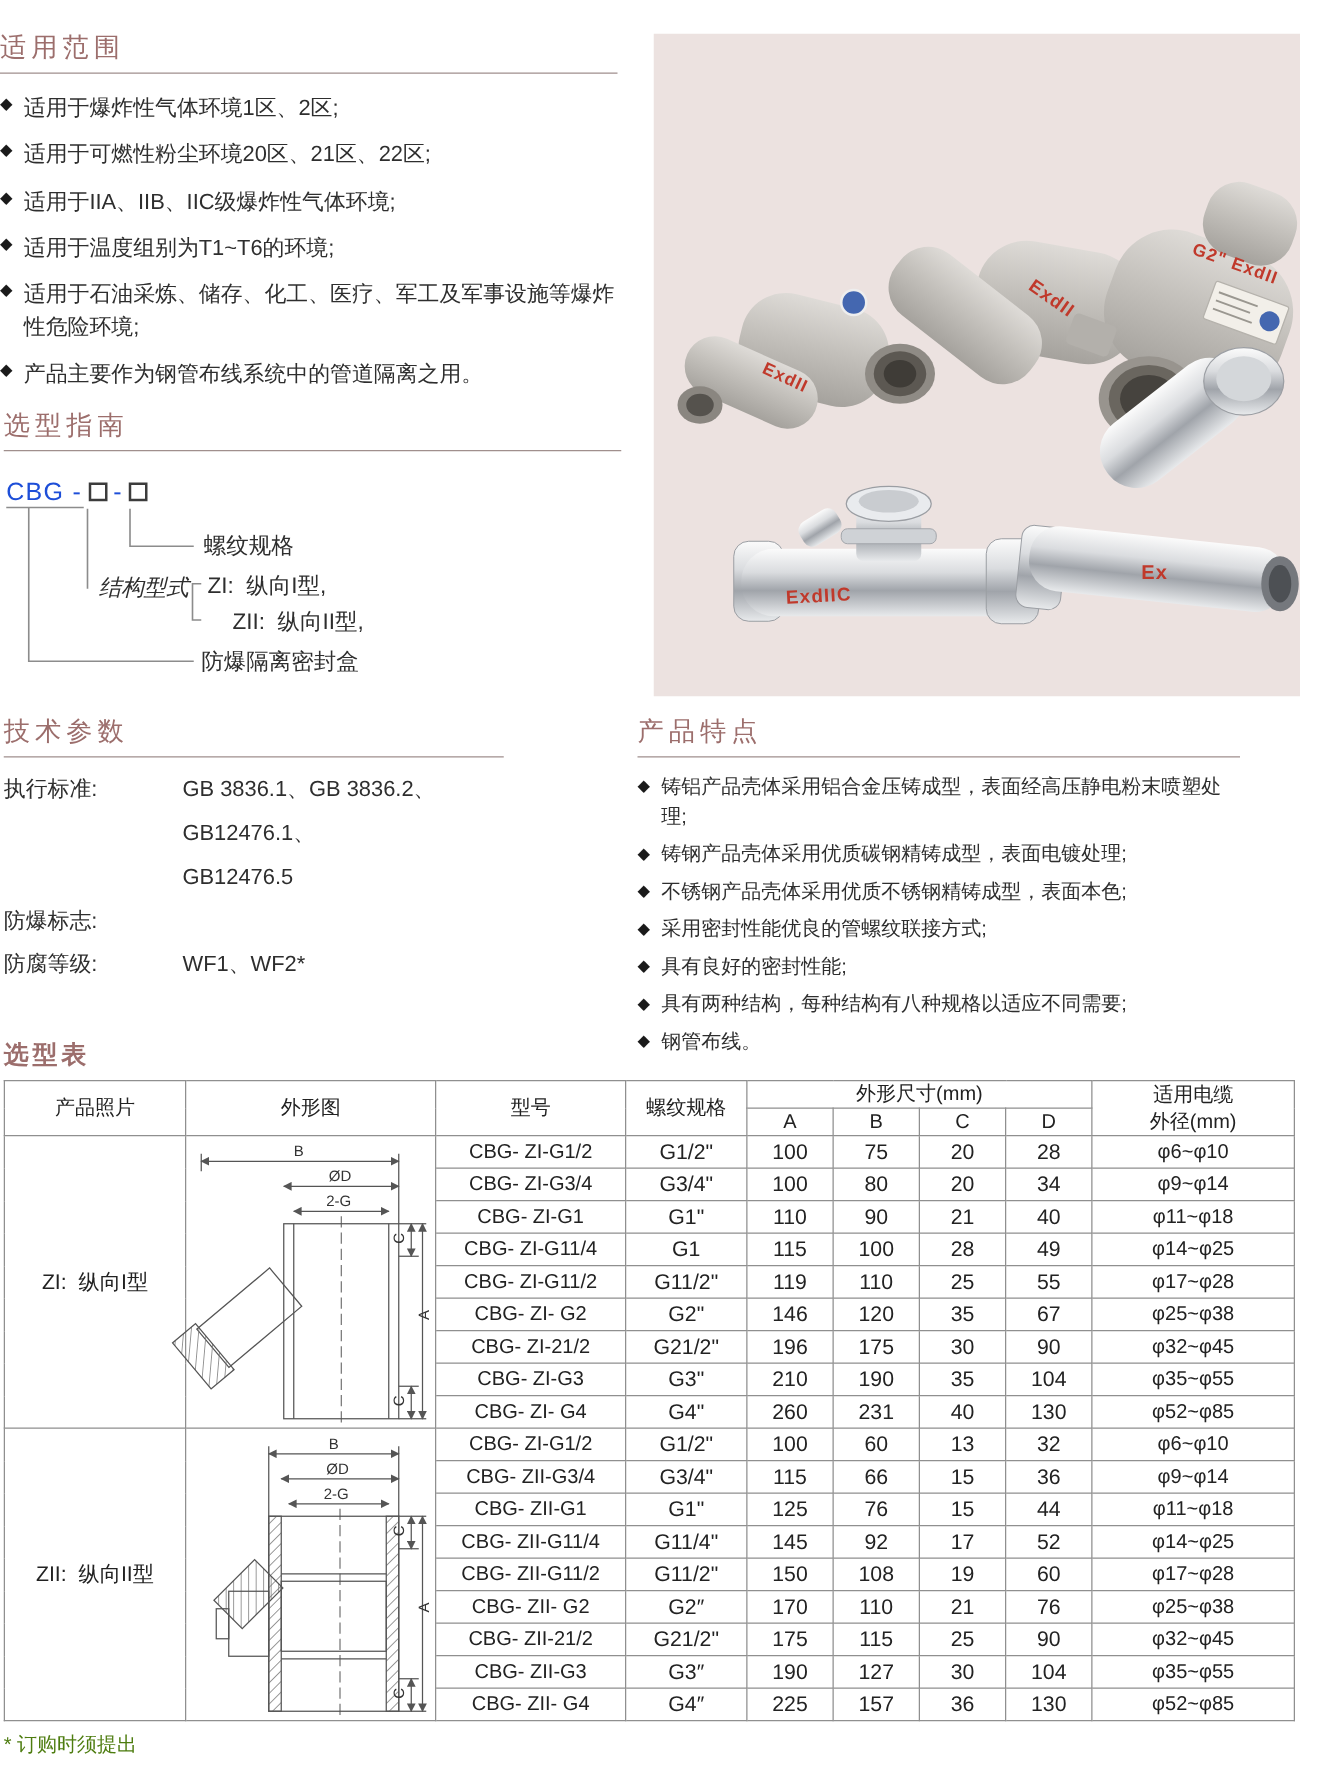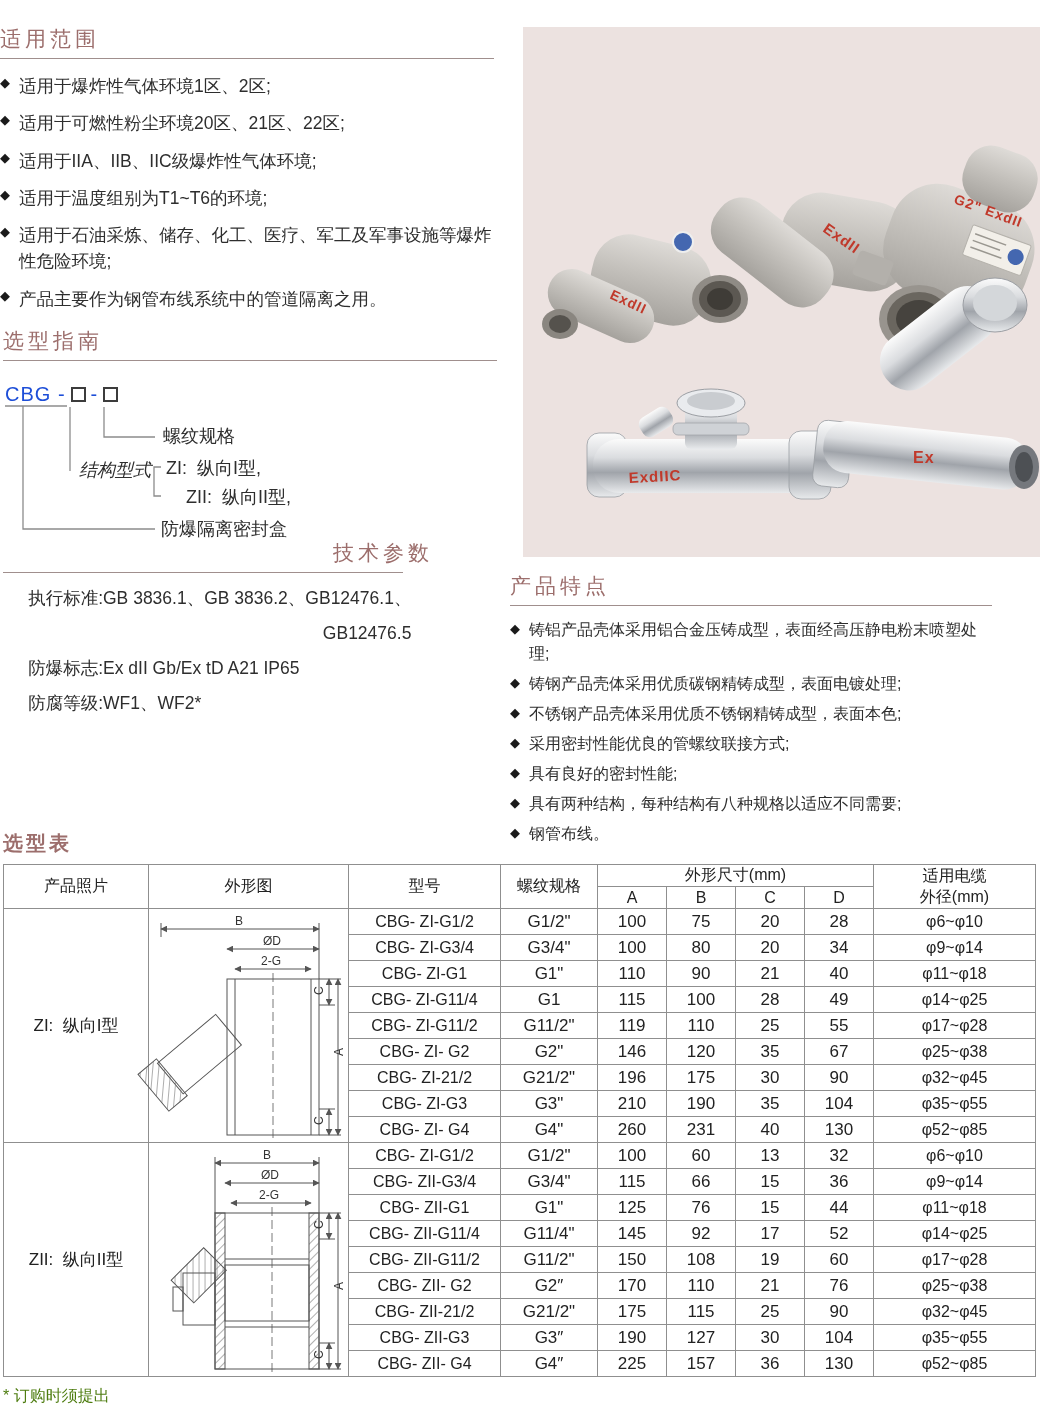--- a/index.html
+++ b/index.html
@@ -24,21 +24,21 @@
   #photos { background:var(--photo-bg); }
   #photos svg text { font-family:"Liberation Sans","DejaVu Sans",sans-serif; font-weight:bold; letter-spacing:1px; }
 
   
   #guide-diagram { position:relative; width:494px; height:168px; margin-top:22px; font-size:18px; }
   #guide-diagram .lbl { position:absolute; white-space:pre; line-height:18px; }
   .model-line { position:absolute; left:2px; top:0; font-size:20px; letter-spacing:1px; color:#1d4ed8; }
   .model-box { display:inline-block; width:15px; height:15px; border:2px solid #3c3c3c; margin:0 5px; vertical-align:-1px; }
 
   
-  .tech-row { display:flex; font-size:17.5px; line-height:35px; }
+  .tech-row { display:flex; font-size:17.5px; line-height:35px;gap:43px; }
   .tech-label { flex:0 0 100px; }
   .tech-value { white-space:pre-line; }
 
   
   #seltable table { border-collapse:collapse; table-layout:fixed; width:1032px; }
   #seltable th, #seltable td {
     border:1px solid var(--line); text-align:center; font-weight:400;
     padding:0 2px; color:#222;
   }
   #seltable thead th { height:22px; font-size:16px; }
@@ -185,32 +185,31 @@
         <span>-</span><span class="model-box"></span><span>-</span><span class="model-box"></span>
       </div>
       <span class="lbl" style="left:160px; top:44px;">螺纹规格</span>
       <span class="lbl" style="left:76px; top:78px;font-style:italic;">结构型式</span>
       <span class="lbl" style="left:163px; top:76px;">ZI:  纵向I型,</span>
       <span class="lbl" style="left:163px; top:105px;margin-left:20px;">ZII:  纵向II型,</span>
       <span class="lbl" style="left:158px; top:137px;">防爆隔离密封盒</span>
     </div>
   </section>
 
-  <section id="tech" class="abs" style="left:3px; top:540px; width:430px;text-align:right;">
+  <section id="tech" class="abs" style="left:3px; top:573px; width:430px;">
     <div class="sec-title">技术参数</div>
     <div class="rule" style="width:400px;"></div>
     <div style="margin-top:8px;">
       <div class="tech-row">
         <span class="tech-label">执行标准:</span>
         <span class="tech-value">GB 3836.1、GB 3836.2、GB12476.1、
 GB12476.5</span>
       </div>
       <div class="tech-row">
         <span class="tech-label">防爆标志:</span>
-        <span class="tech-value">Ex dII Gb/Ex tD A21 IP65</span>
       </div>
       <div class="tech-row">
         <span class="tech-label">防腐等级:</span>
         <span class="tech-value">WF1、WF2*</span>
       </div>
     </div>
   </section>
 
   <section id="features" class="abs" style="left:510px; top:573px; width:482px;">
     <div class="sec-title">产品特点</div>

